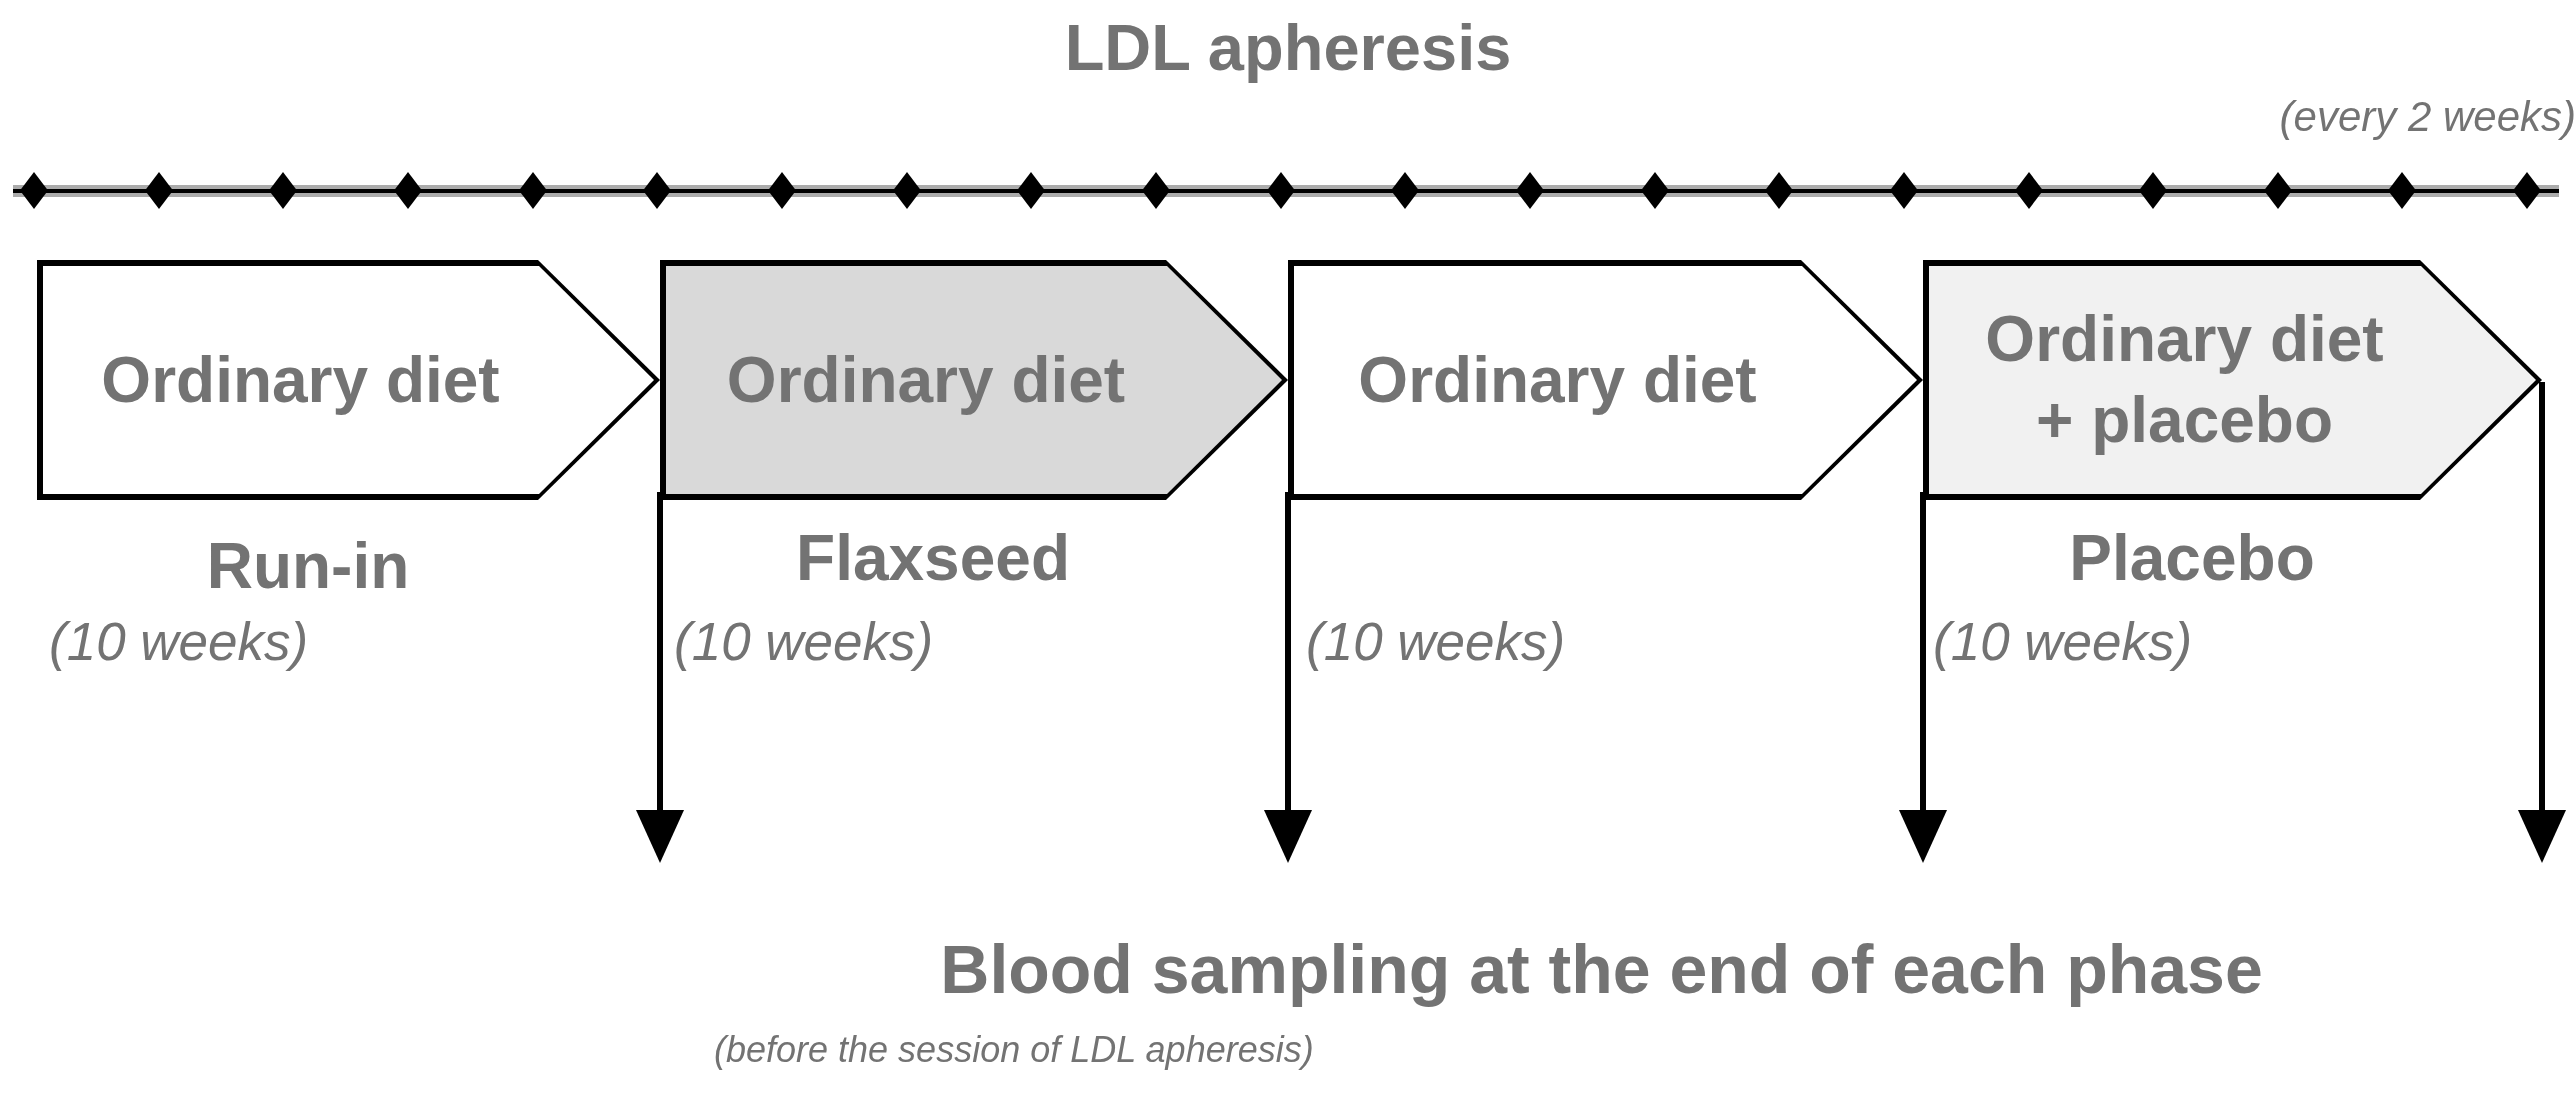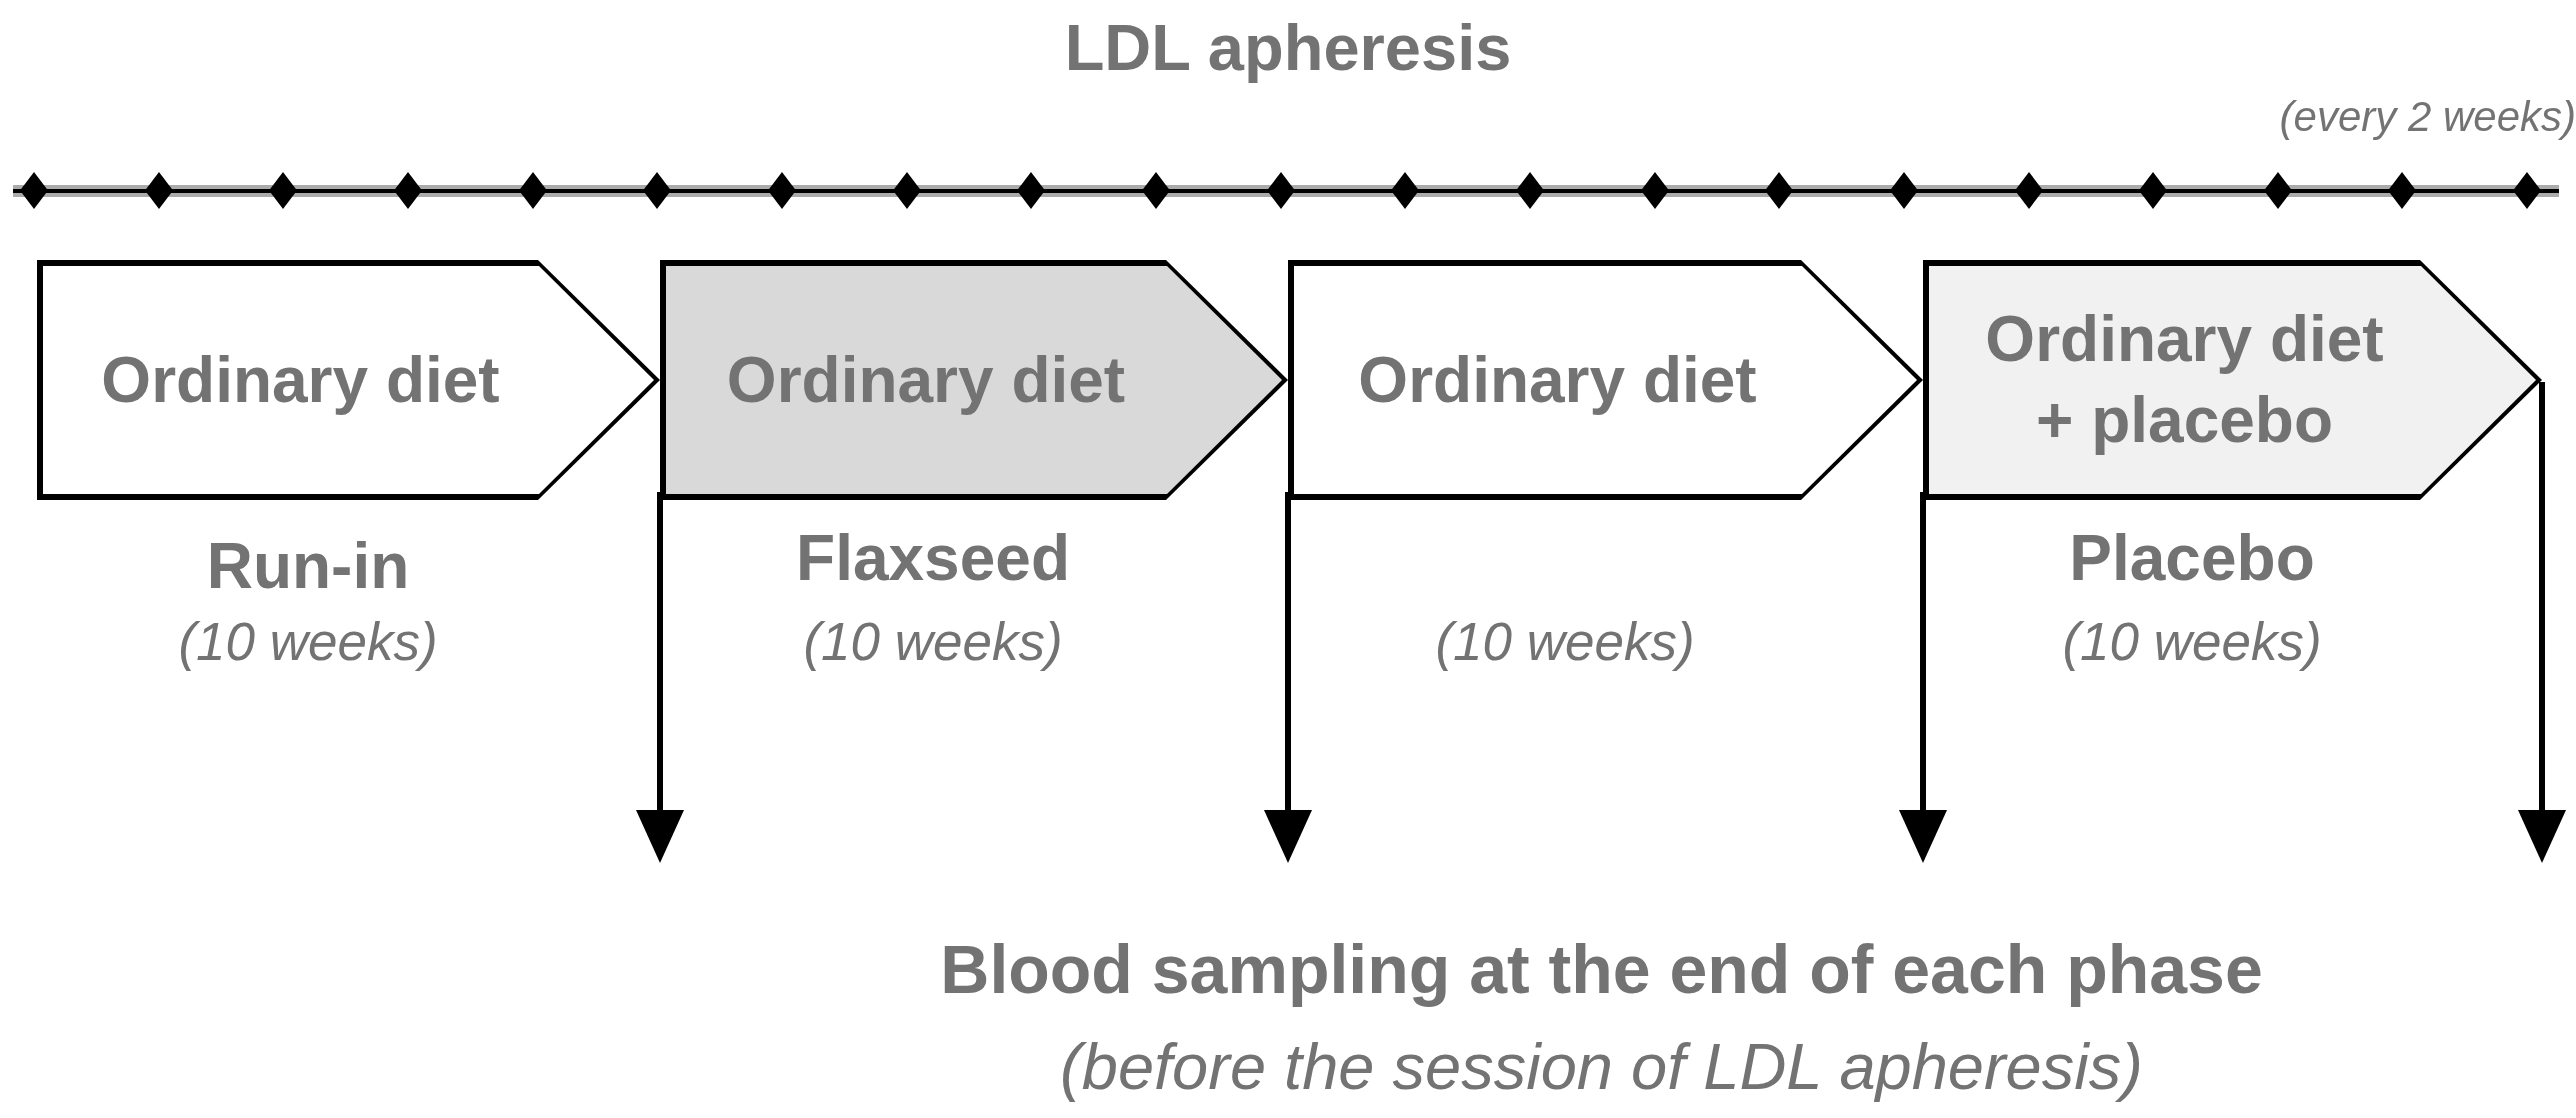--- a/index.html
+++ b/index.html
@@ -21,32 +21,32 @@
   .arrow-outer{position:absolute;top:260px;height:240px;background:#000;
     clip-path:polygon(0 0,calc(100% - 122px) 0,100% 50%,calc(100% - 122px) 100%,0 100%);}
   .arrow-inner{position:absolute;left:6px;top:6px;right:6px;bottom:6px;
     clip-path:polygon(0 0,calc(100% - 115px) 0,100% 50%,calc(100% - 115px) 100%,0 100%);}
   .arrow-text{position:absolute;left:0;top:0;bottom:0;right:96px;
     display:flex;flex-direction:column;justify-content:center;align-items:center;
     font-size:64px;font-weight:bold;line-height:81px;text-align:center;}
   
   .phase-name{position:absolute;top:521px;width:518px;text-align:center;
     font-size:64px;font-weight:bold;}
-  .phase-duration{position:absolute;top:611px;width:518px;text-align:center;
+  .phase-duration{position:absolute;top:611px;width:518px;
     font-size:53px;font-style:italic;}
   
   .shaft{position:absolute;width:6px;background:#000;}
   .head{position:absolute;width:0;height:0;top:810px;
     border-left:24.4px solid transparent;border-right:24.4px solid transparent;
     border-top:53px solid #000;}
   
   .caption-line1{position:absolute;top:930px;width:1775px;left:714px;text-align:center;
     font-size:68px;font-weight:bold;}
-  .caption-line2{position:absolute;top:1029px;width:1775px;left:714px;text-align:center;
-    font-size:65px;font-style:italic;}
+  .caption-line2{position:absolute;top:1029px;width:1775px;left:714px;text-align:left;
+    font-size:36px;font-style:italic;}
 </style>
 </head>
 <body>
 
 <div id="canvas">
 
   <div class="title-line1">LDL apheresis</div>
   <div class="title-line2">(every 2 weeks)</div>
 
   <div class="timeline-halo"></div>

